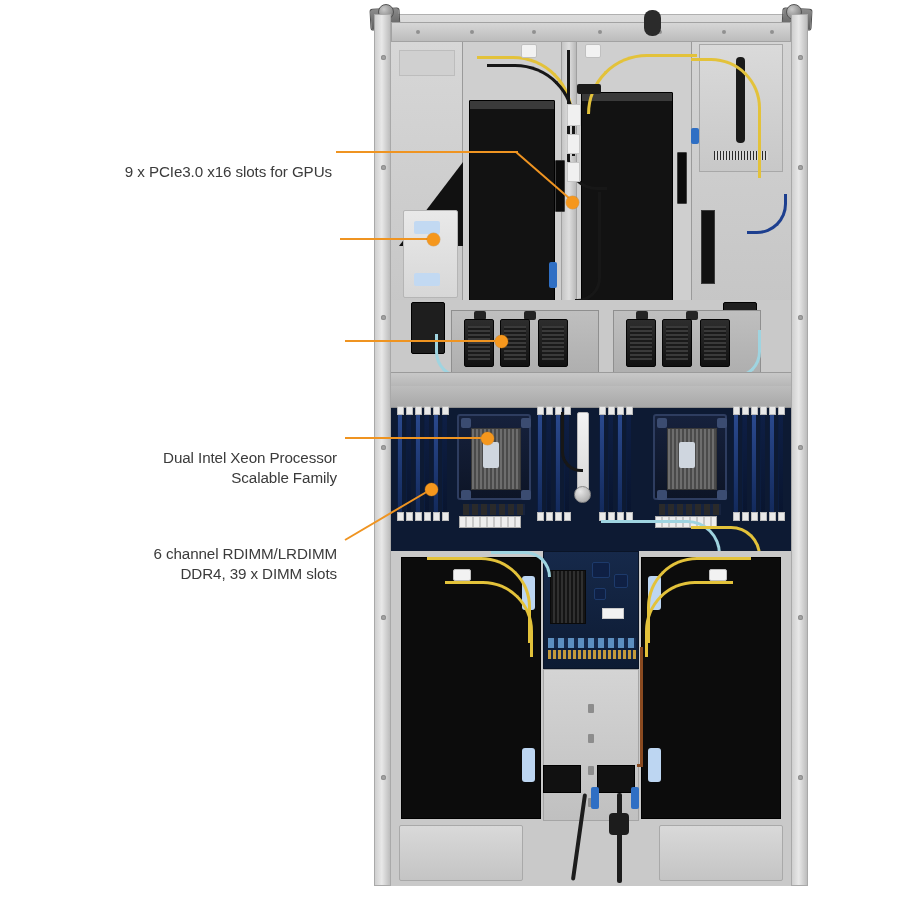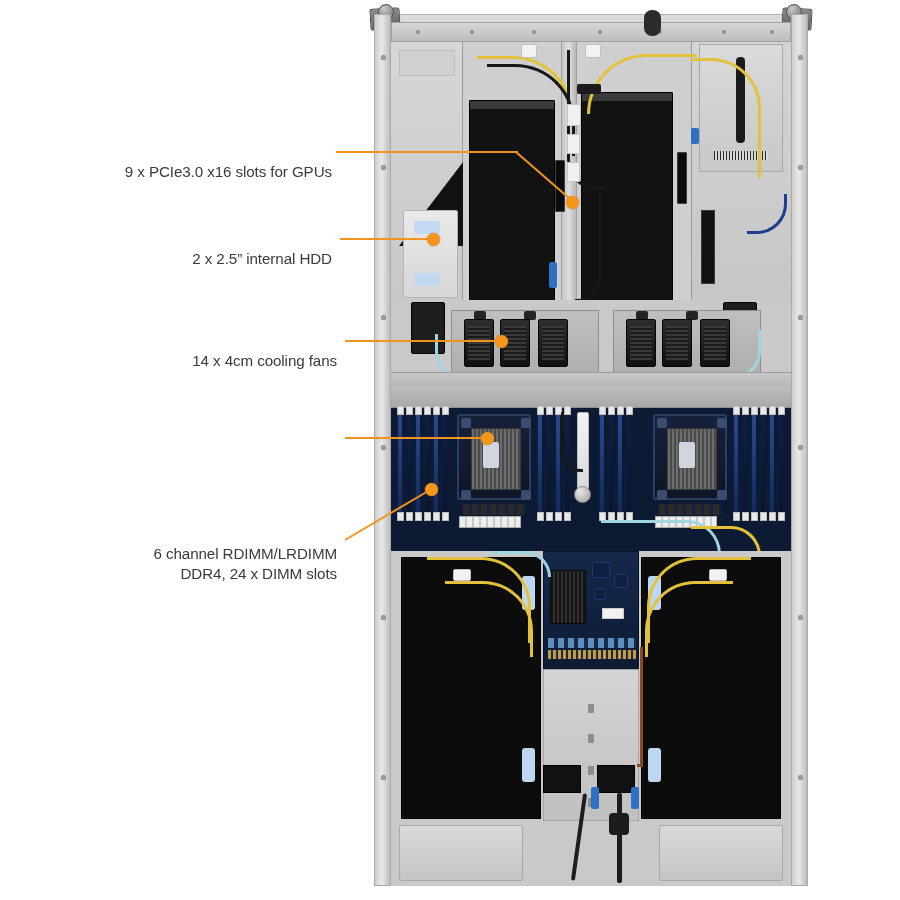--- a/index.html
+++ b/index.html
@@ -595,29 +595,25 @@
   <div class="leader" style="left:345px; top:437px; width:144px;"></div>
   <div class="dot" style="left:481px; top:432px;"></div>
 
   <div class="leader" style="left:345px; top:539px; width:100px; transform: rotate(-30.5deg);"></div>
   <div class="dot" style="left:425px; top:483px;"></div>
 
   <div class="callout-label" style="left:20px; top:142px; width:312px;">
     <span class="main">9 x PCIe3.0 x16 slots for GPUs</span>
   </div>
 
-  <div class="callout-label" style="left:20px; top:229px; width:312px;">
-    <span class="main">2 x 2.5” internal HDD</span>
-  </div>
-
-  <div class="callout-label" style="left:20px; top:331px; width:317px;">
-    <span class="main">14 x 4cm cooling fans</span>
-  </div>
+
 
   <div class="callout-label" style="left:20px; top:428px; width:317px;">
+    <span class="main">Dual Intel Xeon Processor
+Scalable Family</span>
   </div>
 
   <div class="callout-label" style="left:20px; top:524px; width:317px;">
     <span class="main">6 channel RDIMM/LRDIMM
-DDR4, 24 x DIMM slots</span>
+DDR4, 39 x DIMM slots</span>
   </div>
 
 </div>
 
 </body></html>

